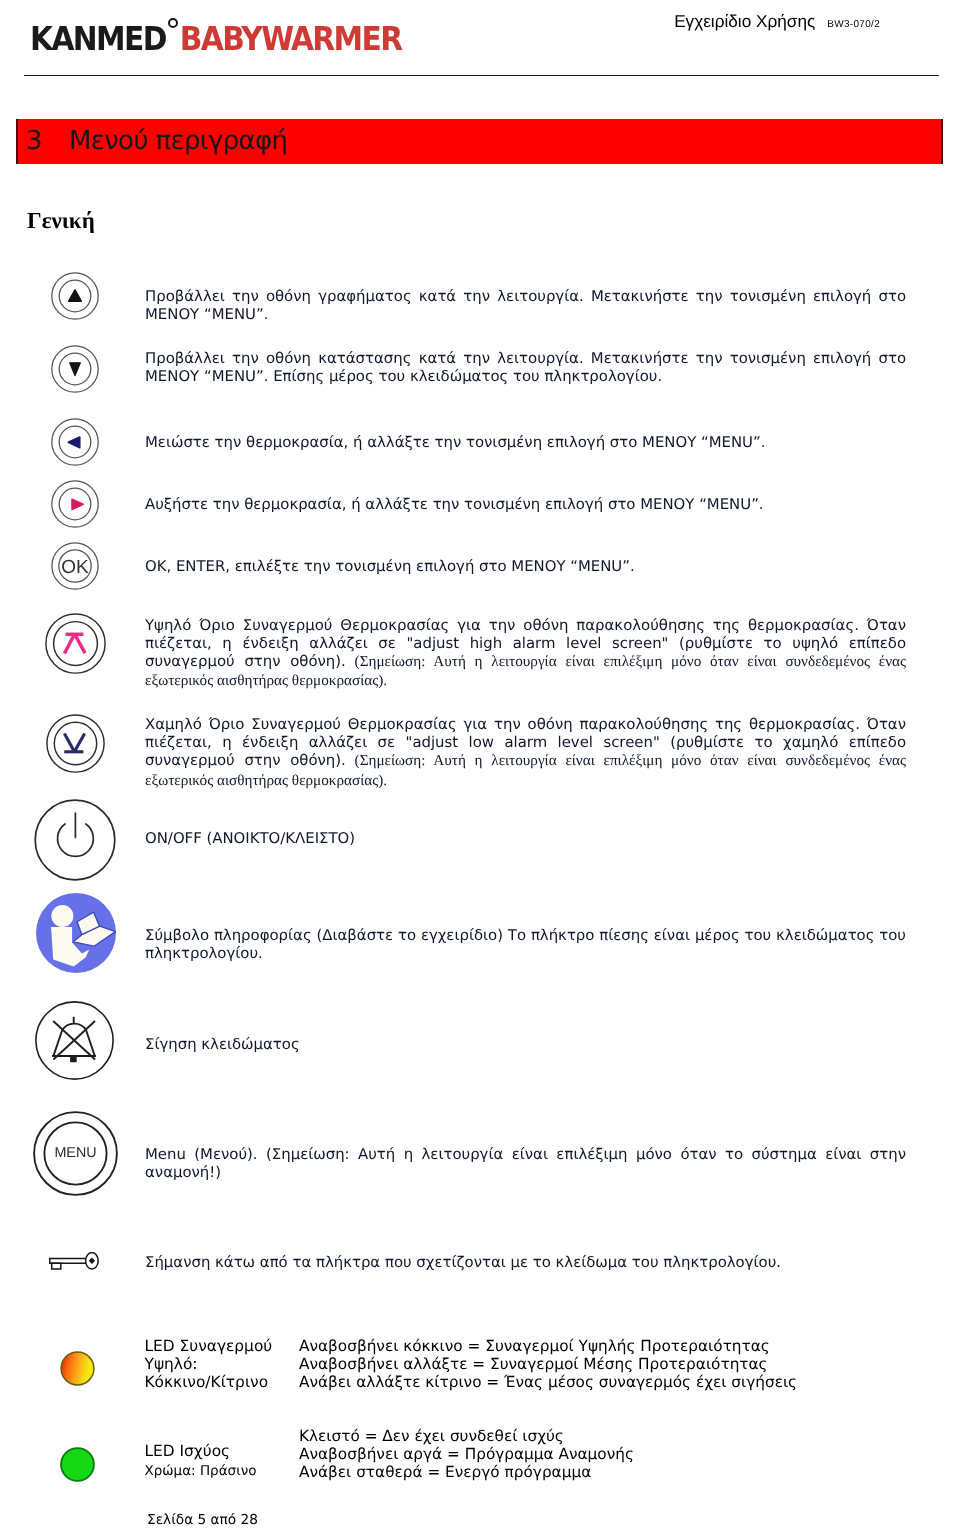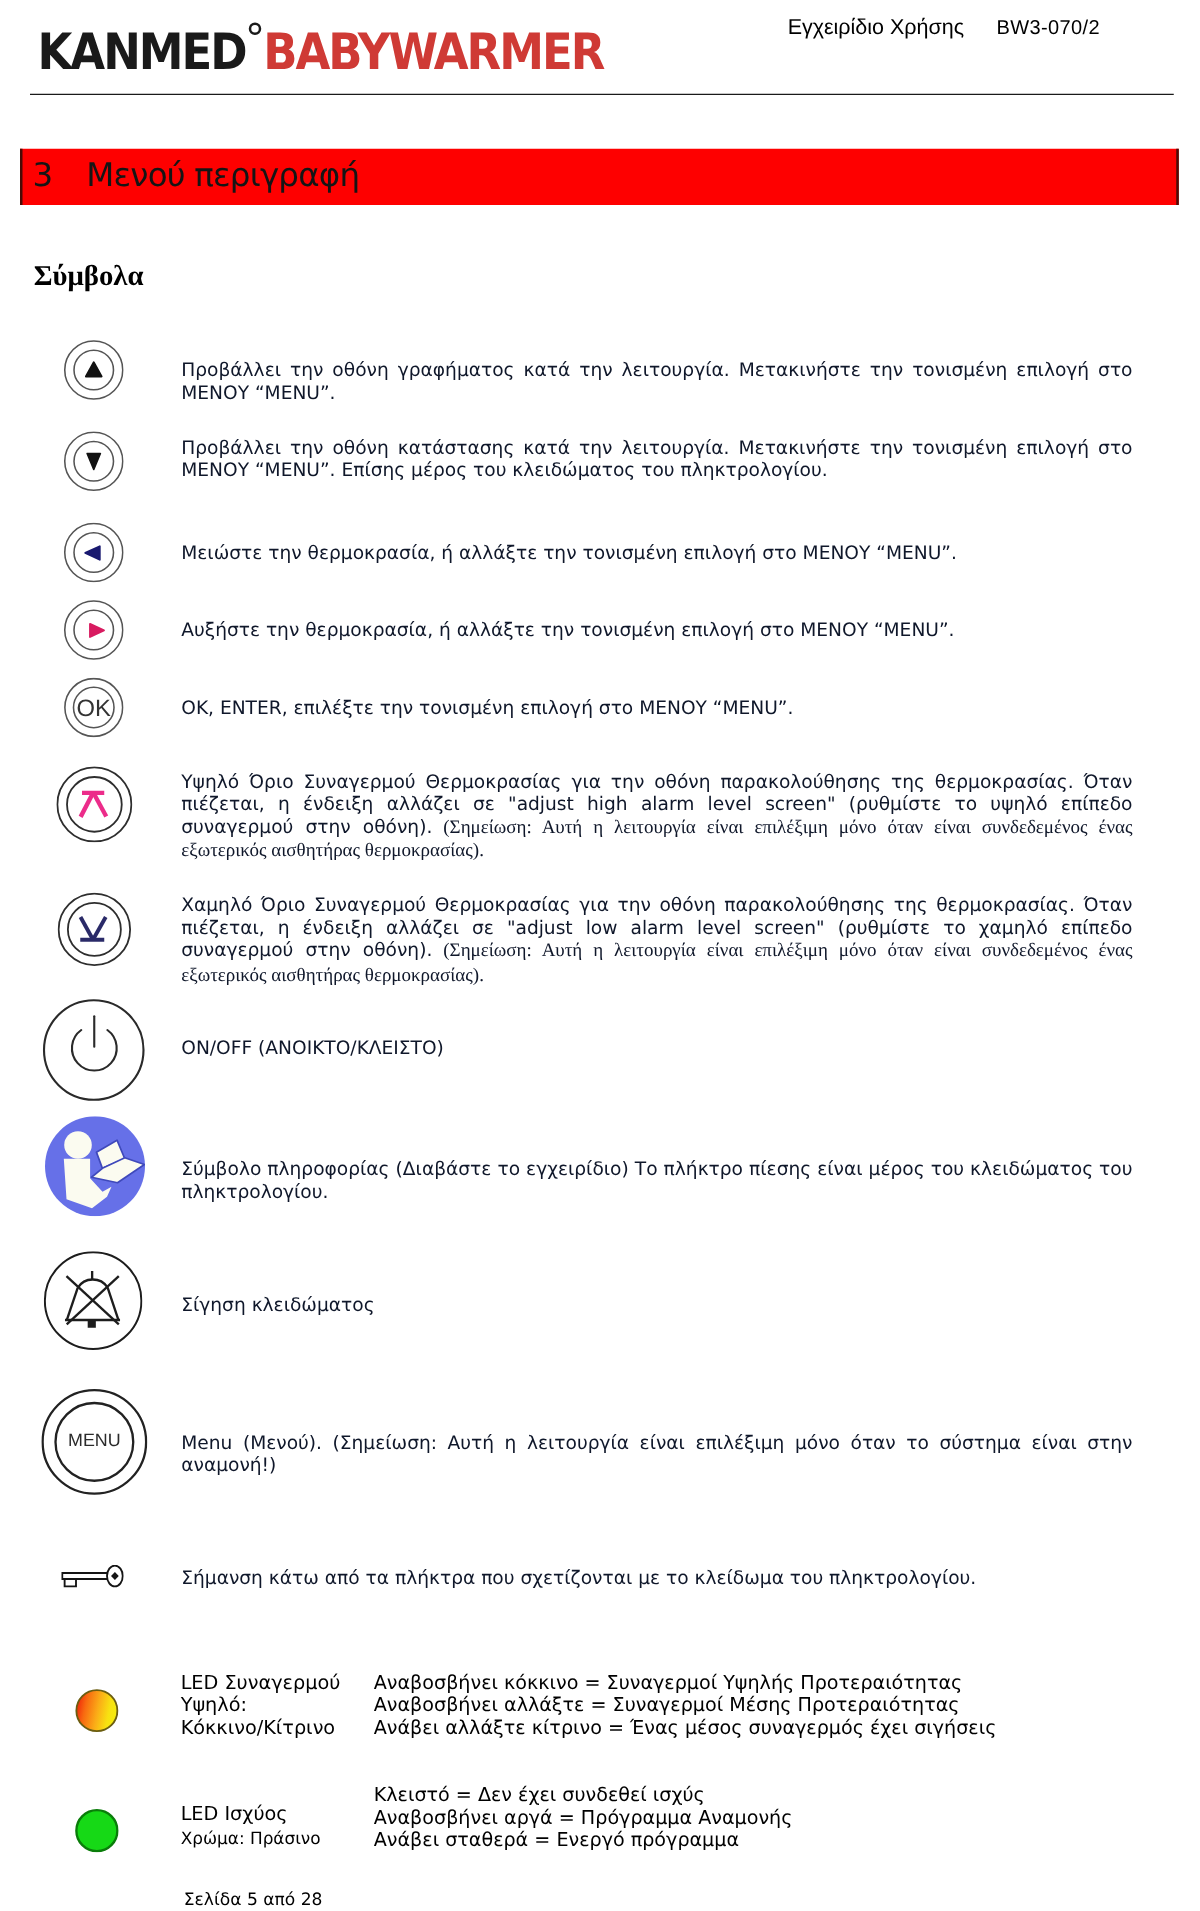--- a/index.html
+++ b/index.html
@@ -4,28 +4,28 @@
 <title>Kanmed BabyWarmer user manual page</title>
 <style>
   html,body{margin:0;padding:0;}
   body{width:960px;height:1529px;background:#fff;color:#000;overflow:hidden;
        font-family:"DejaVu Sans",sans-serif;
        -webkit-font-smoothing:antialiased;text-rendering:geometricPrecision;}
   .page{position:relative;width:960px;height:1529px;background:#fff;}
 
   
   .logo{position:absolute;left:30px;top:22px;font-family:"DejaVu Sans Condensed","DejaVu Sans",sans-serif;
-        font-weight:bold;font-size:40px;letter-spacing:-1.6px;line-height:1;white-space:nowrap;}
+        font-weight:bold;font-size:33px;letter-spacing:-1.6px;line-height:1;white-space:nowrap;}
   .logo .brand{color:#1a1a1a;}
   .logo .deg{display:inline-block;width:6px;height:6px;border:2.4px solid #1a1a1a;border-radius:50%;
        font-size:0;vertical-align:top;position:relative;top:-4px;margin:0 2px 0 2px;}
   .logo .prod{color:#cf3a35;}
   .hdr-right{position:absolute;right:80px;top:11px;white-space:nowrap;}
   .hdr-right .t1{font-size:17.2px;font-family:"Liberation Sans",sans-serif;}
-  .hdr-right .t2{font-size:16px;margin-left:14px;font-family:"Liberation Sans",sans-serif;letter-spacing:0.3px;padding-left:12px;}
+  .hdr-right .t2{font-size:10px;font-family:"Liberation Sans",sans-serif;letter-spacing:0.3px;padding-left:12px;}
   .hdr-rule{position:absolute;left:24px;top:74.6px;width:915px;height:1.4px;background:#1a1a1a;}
 
   
   .secbar{position:absolute;left:16px;top:119px;width:927px;height:45px;background:#fe0000;box-sizing:border-box;}
   .secbar::before{content:"";position:absolute;left:0;top:0;width:2px;height:100%;background:#4a0b06;}
   .secbar::after{content:"";position:absolute;right:0;top:0;width:2px;height:100%;background:#4a0b06;}
   .secbar .num{position:absolute;left:10px;top:7px;font-size:26px;color:#151515;font-family:"DejaVu Sans",sans-serif;}
   .secbar .ttl{position:absolute;left:53px;top:7px;font-size:26px;color:#151515;font-family:"DejaVu Sans",sans-serif;letter-spacing:-0.63px;}
 
   .subttl{position:absolute;left:27px;top:209px;font-family:"Liberation Serif","DejaVu Serif",serif;
@@ -53,21 +53,21 @@
 
   <div class="logo"><span class="brand">KANMED</span><span class="deg"></span><span class="prod">BABYWARMER</span></div>
   <div class="hdr-right"><span class="t1">Εγχειρίδιο Χρήσης</span><span class="t2">BW3-070/2</span></div>
   <div class="hdr-rule"></div>
 
   <div class="secbar">
     <span class="num">3</span>
     <span class="ttl">Μενού περιγραφή</span>
   </div>
 
-  <div class="subttl">Σύμβολα</div>
+  <div class="subttl">Γενική</div>
 
   <div class="ic" style="left:50.5px;top:272.3px">
       <svg width="48" height="48" viewBox="0 0 48 48">
 <circle cx="24.0" cy="24.0" r="23.2" fill="#fff" stroke="#555555" stroke-width="1.25"></circle>
 <circle cx="24.0" cy="24.0" r="15.8" fill="none" stroke="#555555" stroke-width="1.25"></circle>
 <path d="M 24 17.8 L 30.3 29.2 L 17.7 29.2 Z" fill="#121212" stroke="#121212" stroke-width="1.5" stroke-linejoin="round"></path>
       </svg>
     </div>
   <div class="ic" style="left:50.5px;top:344.7px">
       <svg width="48" height="48" viewBox="0 0 48 48">

